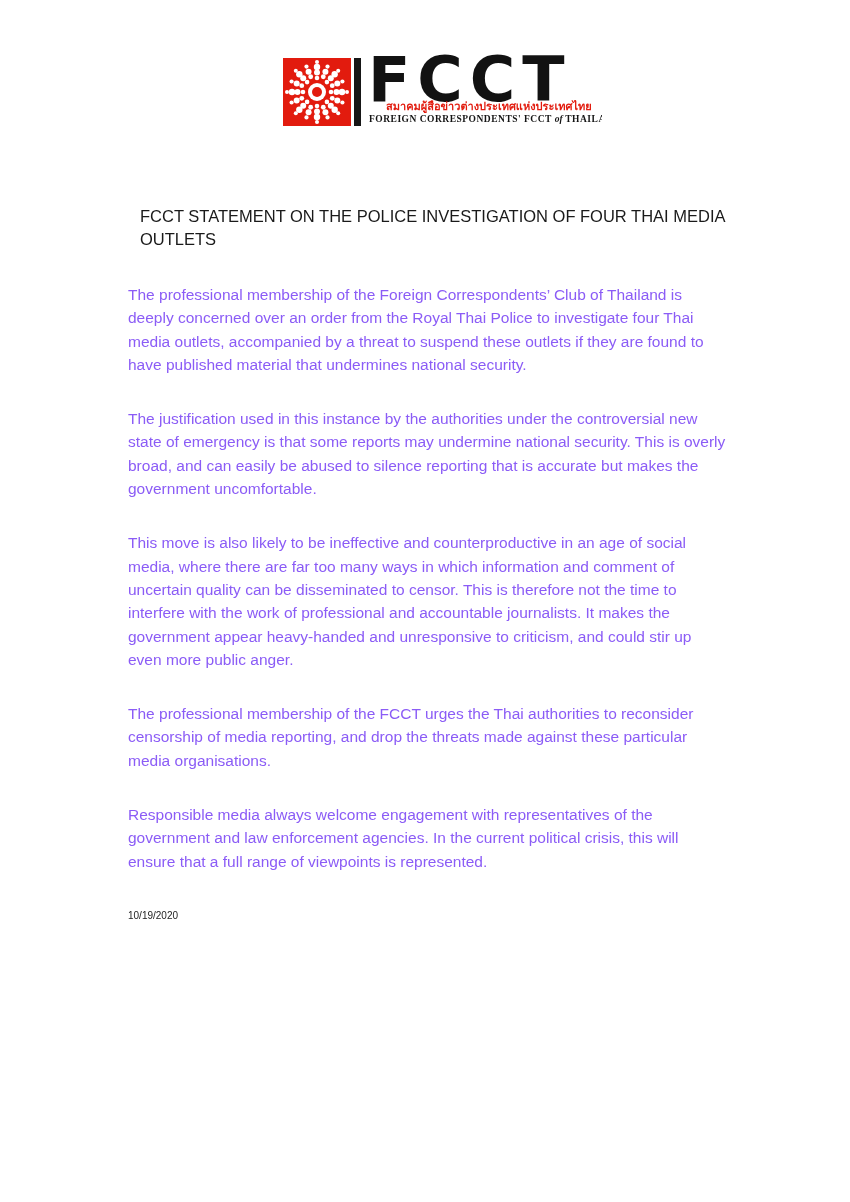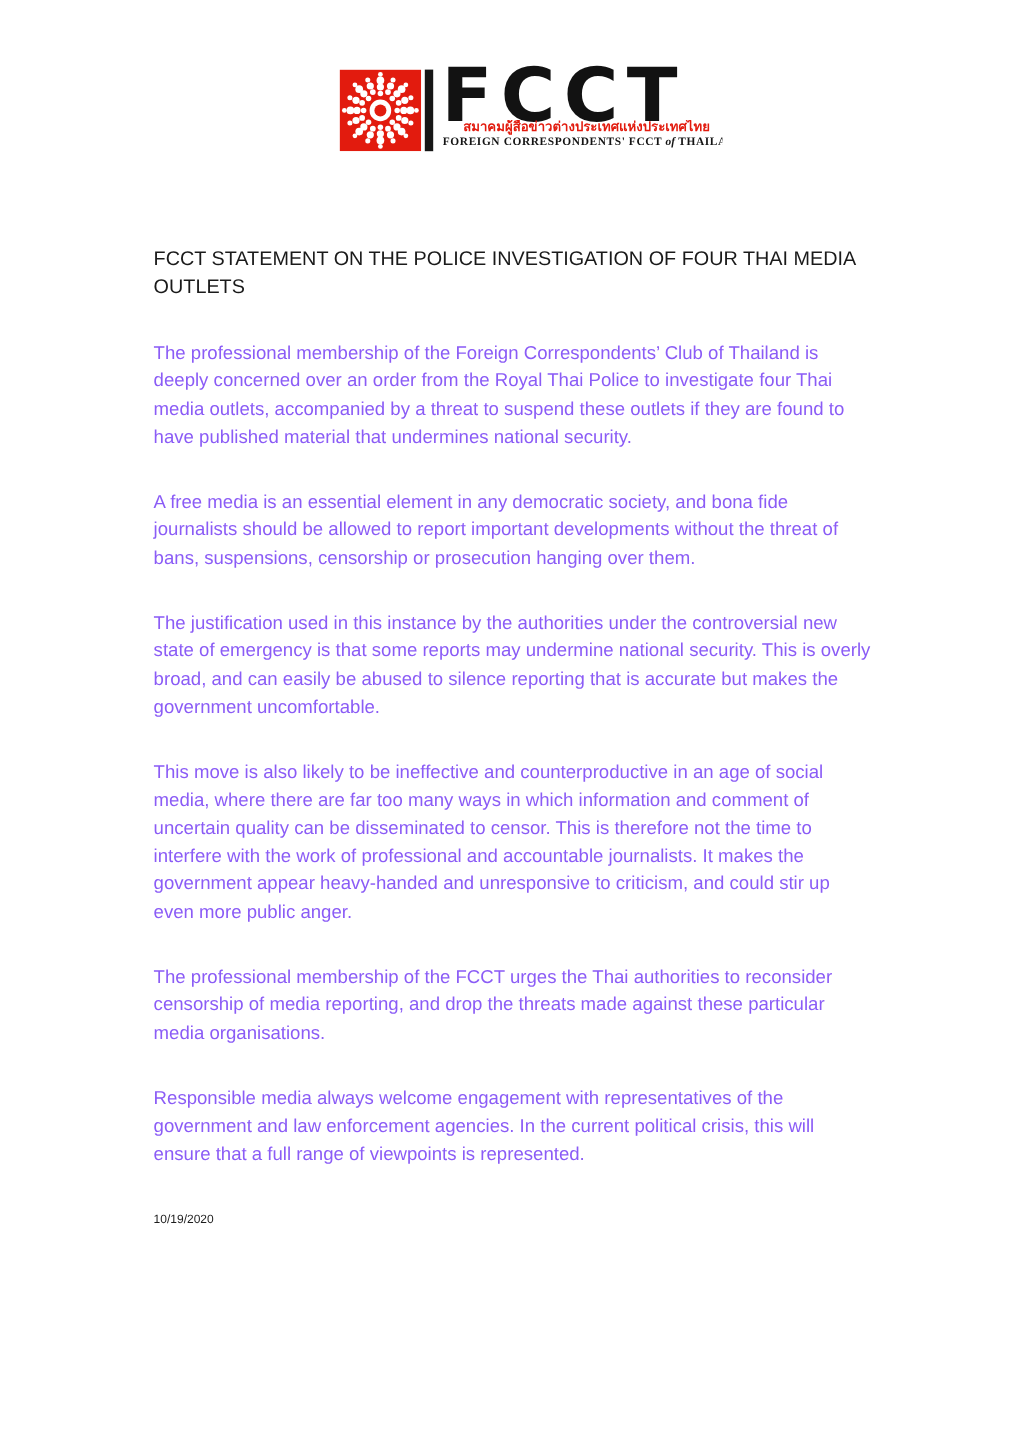--- a/index.html
+++ b/index.html
@@ -62,21 +62,21 @@
     overflow: hidden;
   }
   .tagline .of { font-style: italic; text-transform: none; letter-spacing: 0; }
 
   
   .content {
     margin-left: 128px;
     width: 598px;
   }
   .doc-title {
-    margin: 77px 0 32px 0;
+    margin: 77px 0 32px 12px;
     font-size: 16.5px;
     font-weight: 400;
     line-height: 23px;
     color: #1a1a1a;
   }
   .content p {
     margin: 0 0 31px 0;
     font-size: 15.5px;
     line-height: 23.3px;
     color: #8b5cf6;
@@ -161,20 +161,19 @@
       <span class="of">of</span>
       <span>THAILAND</span>
     </div>
   </div>
 </div>
 
 <div class="content">
   <h1 class="doc-title">FCCT STATEMENT ON THE POLICE INVESTIGATION OF FOUR THAI MEDIA OUTLETS</h1>
 
   <p>The professional membership of the Foreign Correspondents’ Club of Thailand is deeply concerned over an order from the Royal Thai Police to investigate four Thai media outlets, accompanied by a threat to suspend these outlets if they are found to have published material that undermines national security.</p>
-  <p>A free media is an essential element in any democratic society, and bona fide journalists should be allowed to report important developments without the threat of bans, suspensions, censorship or prosecution hanging over them.</p>
   <p>The justification used in this instance by the authorities under the controversial new state of emergency is that some reports may undermine national security. This is overly broad, and can easily be abused to silence reporting that is accurate but makes the government uncomfortable.</p>
   <p>This move is also likely to be ineffective and counterproductive in an age of social media, where there are far too many ways in which information and comment of uncertain quality can be disseminated to censor. This is therefore not the time to interfere with the work of professional and accountable journalists. It makes the government appear heavy-handed and unresponsive to criticism, and could stir up even more public anger.</p>
   <p>The professional membership of the FCCT urges the Thai authorities to reconsider censorship of media reporting, and drop the threats made against these particular media organisations.</p>
   <p>Responsible media always welcome engagement with representatives of the government and law enforcement agencies. In the current political crisis, this will ensure that a full range of viewpoints is represented.</p>
 
   <div class="doc-date">10/19/2020</div>
 </div>
 
 </body></html>

